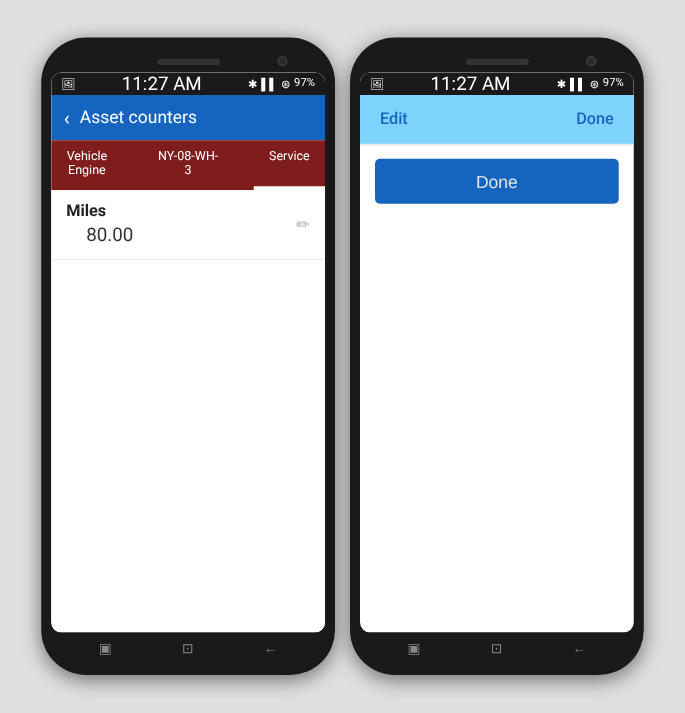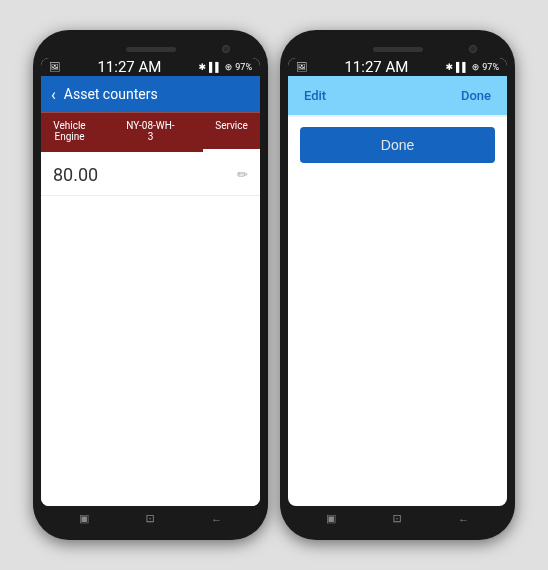--- a/index.html
+++ b/index.html
@@ -151,23 +151,24 @@
       position: relative;
     }
 
     .miles-title {
       font-size: 13px;
       font-weight: bold;
       color: #222;
     }
 
     .miles-value {
-      font-size: 18px;
+      font-size: 15px;
       color: #333;
       margin-top: 2px;
+      margin-left: 16px;
     }
 
     .miles-unit {
       font-size: 11px;
       color: #666;
     }
 
     .edit-icon {
       position: absolute;
       right: 12px;
@@ -287,20 +288,21 @@
       </div>
 
       <div class="tabs-bar">
         <div class="tab-item">Vehicle Engine</div>
         <div class="tab-item">NY-08-WH-3</div>
         <div class="tab-item active">Service</div>
       </div>
 
       <div class="screen-content">
         <div class="miles-card">
+          <div class="miles-title">Miles</div>
           <div class="miles-value">80.00</div>
           <span class="edit-icon">✏</span>
         </div>
       </div>
     </div>
 
     <div class="phone-bottom-bar">
       <span class="nav-icon">▣</span>
       <span class="nav-icon">⊡</span>
       <span class="nav-icon">←</span>

